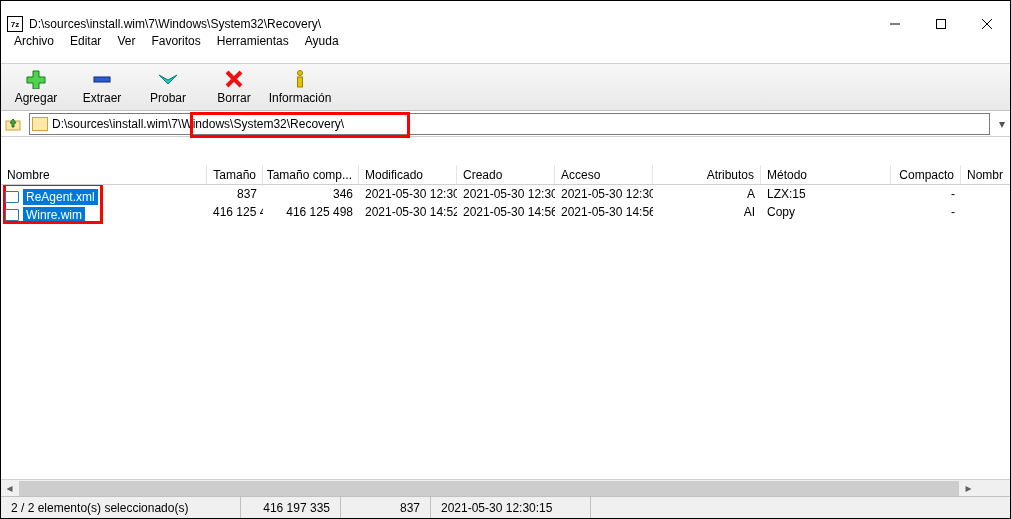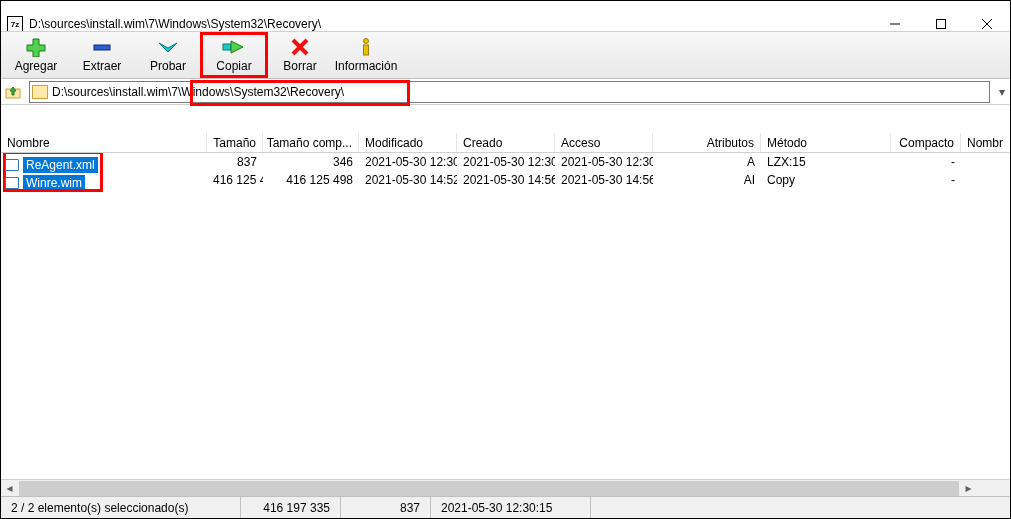--- a/index.html
+++ b/index.html
@@ -5,21 +5,21 @@
   * { box-sizing: border-box; font-family: "Segoe UI", Tahoma, sans-serif; font-size: 12px; }
   html, body { margin: 0; padding: 0; }
   .window { width: 1011px; height: 519px; border: 1px solid #000; background: #fff; display: flex; flex-direction: column; }
   .titlebar { height: 30px; display: flex; align-items: center; padding: 16px 0 0 6px; background: #fff; }
   .titlebar .appicon { width: 16px; height: 16px; margin-right: 6px; border: 1px solid #000; display:flex; align-items:center; justify-content:center; font-size:8px; font-weight:bold;}
   .titlebar .title { flex: 1; font-size: 12px; }
   .winbtns { display: flex; }
   .winbtn { width: 46px; height: 30px; display: flex; align-items: center; justify-content: center; }
   .menubar { height: 20px; display: flex; align-items: center; padding: 0 6px; gap: 2px; }
   .menuitem { padding: 2px 7px; }
-  .toolbar { height: 48px; background: linear-gradient(#f7f7f7,#e9e9e9); border-top: 1px solid #d0d0d0; border-bottom: 1px solid #c0c0c0; display: flex; align-items: center; padding: 0 2px; }
+  .toolbar { height: 48px; background: linear-gradient(#f7f7f7,#e9e9e9); border-top: 1px solid #d0d0d0; border-bottom: 1px solid #c0c0c0; display: flex; align-items: center; padding: 0 2px; margin-top: 12px; }
   .tbtn { width: 66px; height: 44px; display: flex; flex-direction: column; align-items: center; justify-content: center; gap: 2px; }
   .tbtn .tlabel { font-size: 12px; }
   .highlight-red { outline: 3px solid #ff0000; outline-offset: -2px; }
   .addrbar { height: 26px; display: flex; align-items: center; border-bottom: 1px solid #d0d0d0; }
   .addrbar .navup { width: 24px; height: 24px; display: flex; align-items:center; justify-content:center; }
   .addrbar .pathbox { flex: 1; height: 22px; border: 1px solid #7a7a7a; margin: 0 4px; display: flex; align-items: center; padding: 0 2px; position: relative; background:#fff;}
   .addrbar .foldicon { width: 16px; height: 14px; background: #ffe9a8; border:1px solid #caa53e; margin-right: 4px; }
   .addrbar .pathtext { font-size: 12px; white-space: nowrap; }
   .addrbar .pathhi { position:absolute; left:160px; top:-2px; height:26px; width:220px; border:3px solid #ff0000; pointer-events:none;}
   .addrbar .dd { width: 16px; text-align:center; color:#555; }
@@ -62,46 +62,47 @@
         </div>
       <div class="winbtn">
           <svg width="10" height="10">
             <line x1="0" y1="0" x2="10" y2="10" stroke="#000"></line>
             <line x1="10" y1="0" x2="0" y2="10" stroke="#000"></line>
           </svg>
         </div>
     </div>
   </div>
 
+  <div class="menubar">
+    <div class="menuitem">Archivo</div>
+    <div class="menuitem">Editar</div>
+    <div class="menuitem">Ver</div>
+    <div class="menuitem">Favoritos</div>
+    <div class="menuitem">Herramientas</div>
+    <div class="menuitem">Ayuda</div>
+  </div>
 
   <div class="toolbar">
     <div class="tbtn">
       <svg width="22" height="20">
           <path d="M8 2h6v6h6v6h-6v6h-6v-6h-6v-6h6z" fill="#4fd24f" stroke="#1a7a1a"></path>
         </svg>
       <span class="tlabel">Agregar</span>
     </div>
     <div class="tbtn">
       <svg width="22" height="20">
           <rect x="3" y="8" width="16" height="5" fill="#2a5fd0" stroke="#0a2a80"></rect>
         </svg>
       <span class="tlabel">Extraer</span>
     </div>
     <div class="tbtn">
       <svg width="22" height="20">
           <path d="M2 6 L11 15 L20 6 L11 11 Z" fill="#1ec7c7" stroke="#0a7a7a"></path>
         </svg>
       <span class="tlabel">Probar</span>
-    </div>
-    <div class="tbtn highlight-red">
-      <svg width="26" height="20">
-          <rect x="2" y="7" width="8" height="6" fill="#1ec7c7" stroke="#0a7a7a"></rect>
-          <path d="M10 4 L22 10 L10 16 Z" fill="#4fd24f" stroke="#1a7a1a"></path>
-        </svg>
-      <span class="tlabel">Copiar</span>
     </div>
     <div class="tbtn">
       <svg width="20" height="20">
           <path d="M3 3 L17 17 M17 3 L3 17" stroke="#e11" stroke-width="4"></path>
         </svg>
       <span class="tlabel">Borrar</span>
     </div>
     <div class="tbtn">
       <svg width="20" height="20">
           <circle cx="10" cy="4" r="2.5" fill="#e6c200" stroke="#a08000"></circle>

